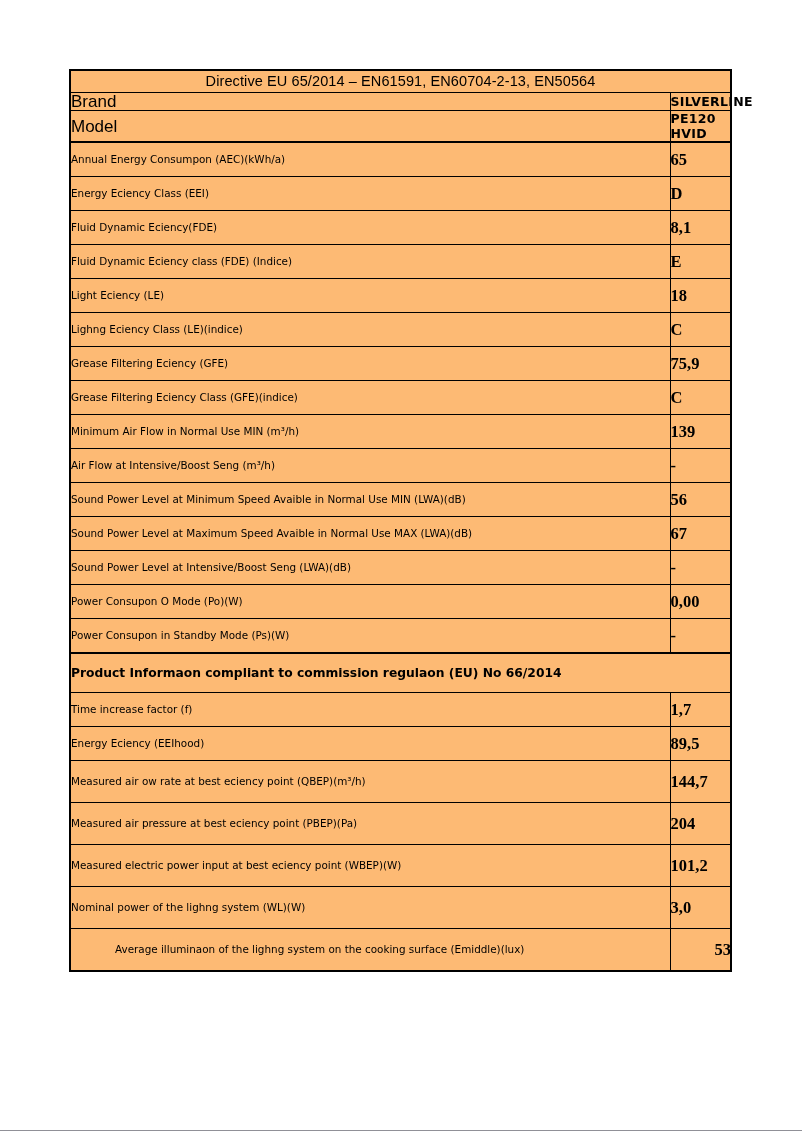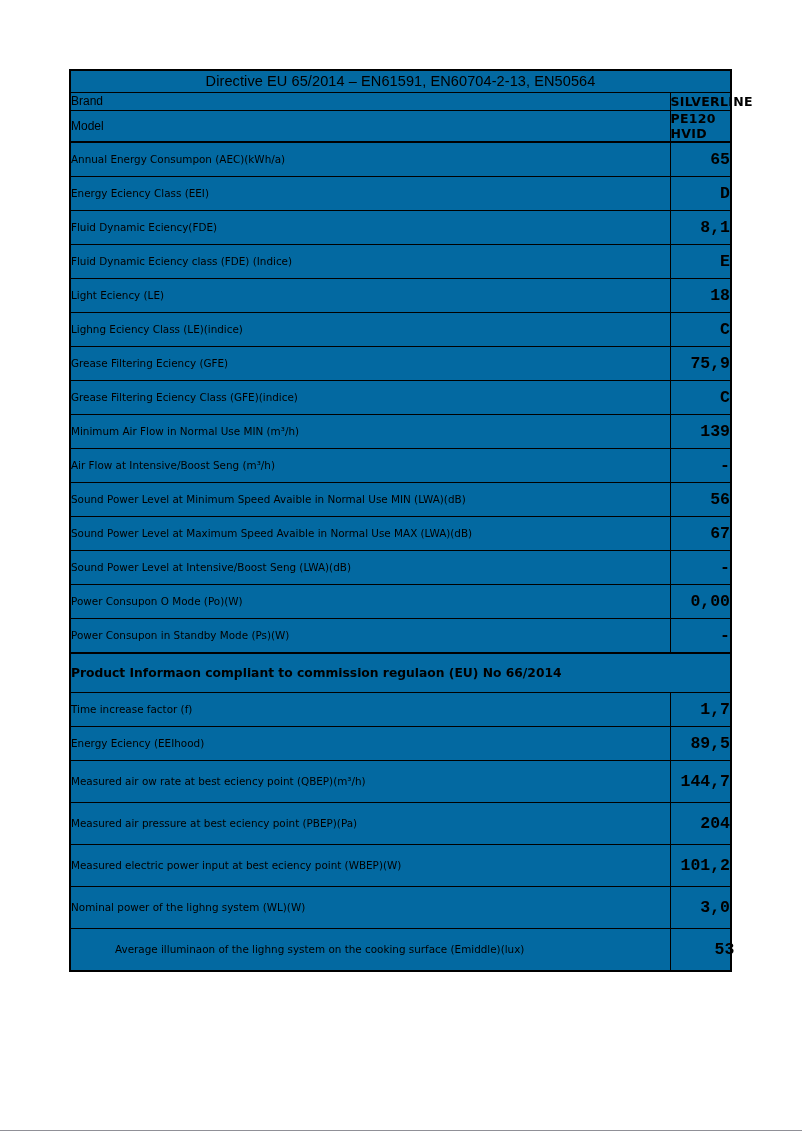--- a/index.html
+++ b/index.html
@@ -26,21 +26,21 @@
   table.fiche {
     border-collapse: collapse;
     table-layout: fixed;
     width: 661px;
   }
 
   table.fiche td {
     border: 1px solid #000000;
     vertical-align: middle;
     padding: 0;
-    background: #0369a1;
+    background: #fdba74;
   }
 
   
   col.c-label { width: 600px; }
   col.c-value { width: 61px; }
 
   
   .title-cell {
     height: 21px;
     text-align: center;
@@ -51,21 +51,21 @@
     border-width: 2px 2px 1px 2px !important;
     border-style: solid !important;
     border-color: #000 !important;
     line-height: 19px;
   }
 
   
   .bm-label {
     height: 17px;
     font-family: "Liberation Sans", sans-serif;
-    font-size: 12px;
+    font-size: 17px;
     padding-left: 4px;
     line-height: 15px;
     border-left-width: 2px !important;
     margin-left: 36px;
   }
   .bm-value {
     text-align: left;
     font-family: "DejaVu Sans", sans-serif;
     font-size: 12.5px;
     font-weight: bold;
@@ -83,22 +83,22 @@
     font-size: 10.4px;
     font-weight: 400;
     padding-left: 5px;
     line-height: 13px;
     border-left-width: 2px !important;
     border-top-color: #2b2b2b;
     border-bottom-color: #2b2b2b;
   }
   .d-value {
     height: 33px;
-    text-align: right;
-    font-family: Liberation Mono, monospace;
+    text-align: left;
+    font-family: Liberation Serif, serif;
     font-size: 16.5px;
     font-weight: bold;
     border-right-width: 2px !important;
     border-top-color: #2b2b2b;
     border-bottom-color: #2b2b2b;
     line-height: 18px;
   }
 
   
   .section-cell {

